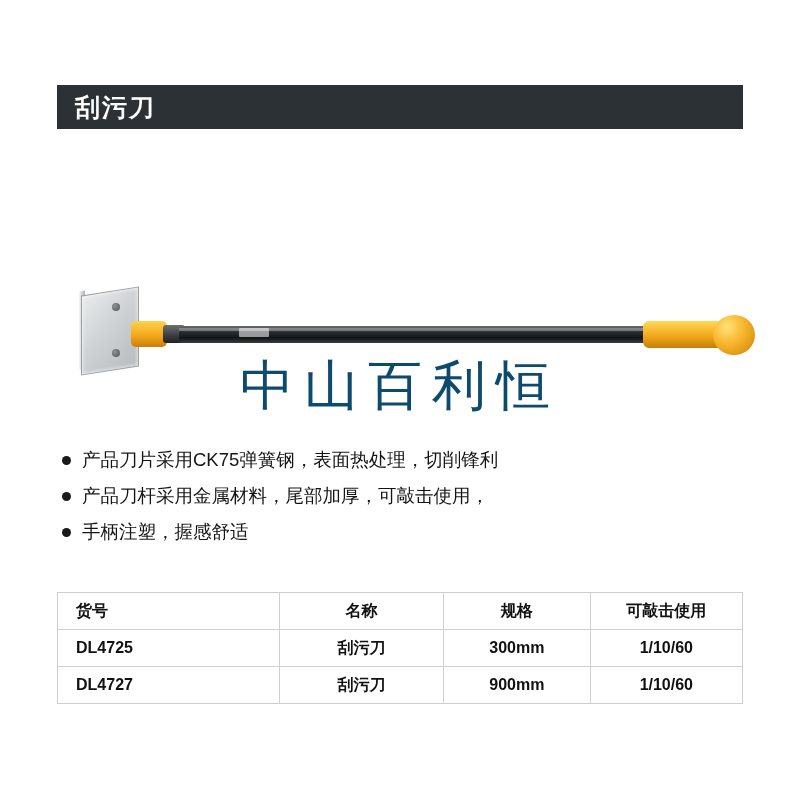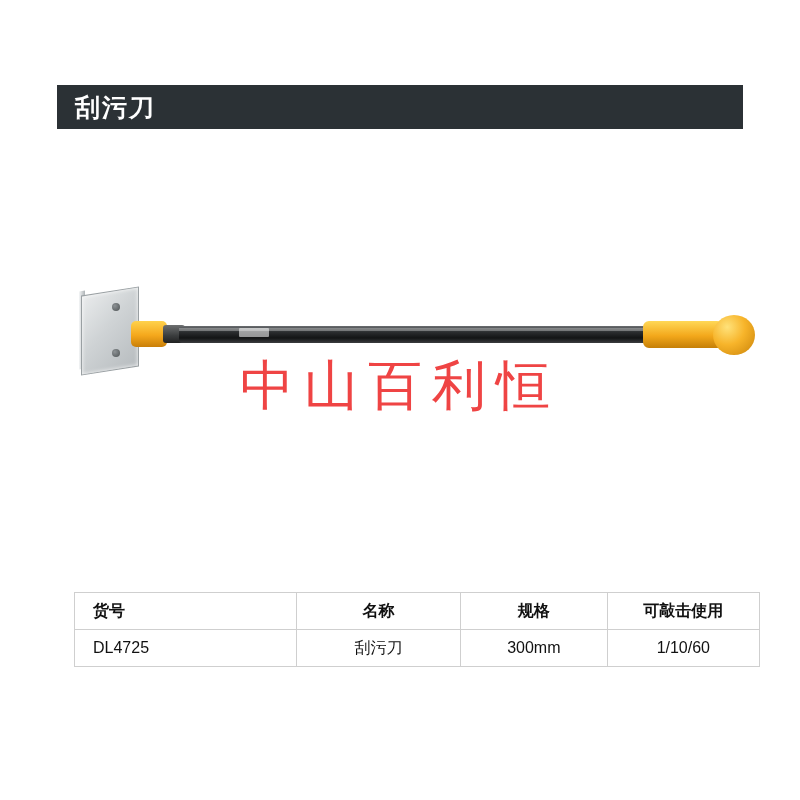--- a/index.html
+++ b/index.html
@@ -160,21 +160,21 @@
 
   
   .watermark {
     position: absolute;
     left: 0;
     top: 350px;
     width: 800px;
     text-align: center;
     font-size: 54px;
     letter-spacing: 10px;
-    color: #ef4444;
+    color: #0c4a6e;
     font-weight: normal;
     user-select: none;
     pointer-events: none;
   }
 
   
   .features {
     position: absolute;
     left: 62px;
     top: 448px;
@@ -196,33 +196,33 @@
   }
   .feature-text {
     font-size: 18.5px;
     line-height: 1.35;
     color: #141414;
   }
 
   
   .spec-table {
     position: absolute;
-    left: 74px;
+    left: 57px;
     top: 592px;
     width: 686px;
     border-collapse: collapse;
     font-size: 16px;
   }
   .spec-table th,
   .spec-table td {
     border: 1px solid #cfcfcf;
     padding: 7px 0 7px 0;
     text-align: center;
     color: #111111;
-    font-weight: normal;
+    font-weight: bold;
     height: 22px;
   }
   .spec-table th {
     font-weight: bold;
     font-size: 16px;
   }
   .spec-table td.col-code,
   .spec-table th.col-code {
     text-align: left;
     padding-left: 18px;
@@ -252,33 +252,53 @@
       <div class="shaft"></div>
       <div class="shaft-gloss"></div>
       <div class="shaft-logo"></div>
       <div class="grip"></div>
       <div class="grip-knob"></div>
     </div>
   </div>
 
   <div class="watermark">中山百利恒</div>
 
+  <div class="features">
+    <div class="feature-row">
+      <span class="bullet"></span>
+      <span class="feature-text">产品刀片采用CK75弹簧钢，表面热处理，切削锋利</span>
+    </div>
+    <div class="feature-row">
+      <span class="bullet"></span>
+      <span class="feature-text">产品刀杆采用金属材料，尾部加厚，可敲击使用，</span>
+    </div>
+    <div class="feature-row">
+      <span class="bullet"></span>
+      <span class="feature-text">手柄注塑，握感舒适</span>
+    </div>
+  </div>
 
   <table class="spec-table">
     <thead>
       <tr>
         <th class="col-code">货号</th>
         <th class="col-name">名称</th>
         <th class="col-spec">规格</th>
         <th class="col-pack">可敲击使用</th>
       </tr>
     </thead>
     <tbody>
       <tr>
         <td class="col-code">DL4725</td>
         <td class="col-name">刮污刀</td>
         <td class="col-spec">300mm</td>
         <td class="col-pack">1/10/60</td>
       </tr>
+      <tr>
+        <td class="col-code">DL4727</td>
+        <td class="col-name">刮污刀</td>
+        <td class="col-spec">900mm</td>
+        <td class="col-pack">1/10/60</td>
+      </tr>
     </tbody>
   </table>
 
 </div>
 
 </body></html>

